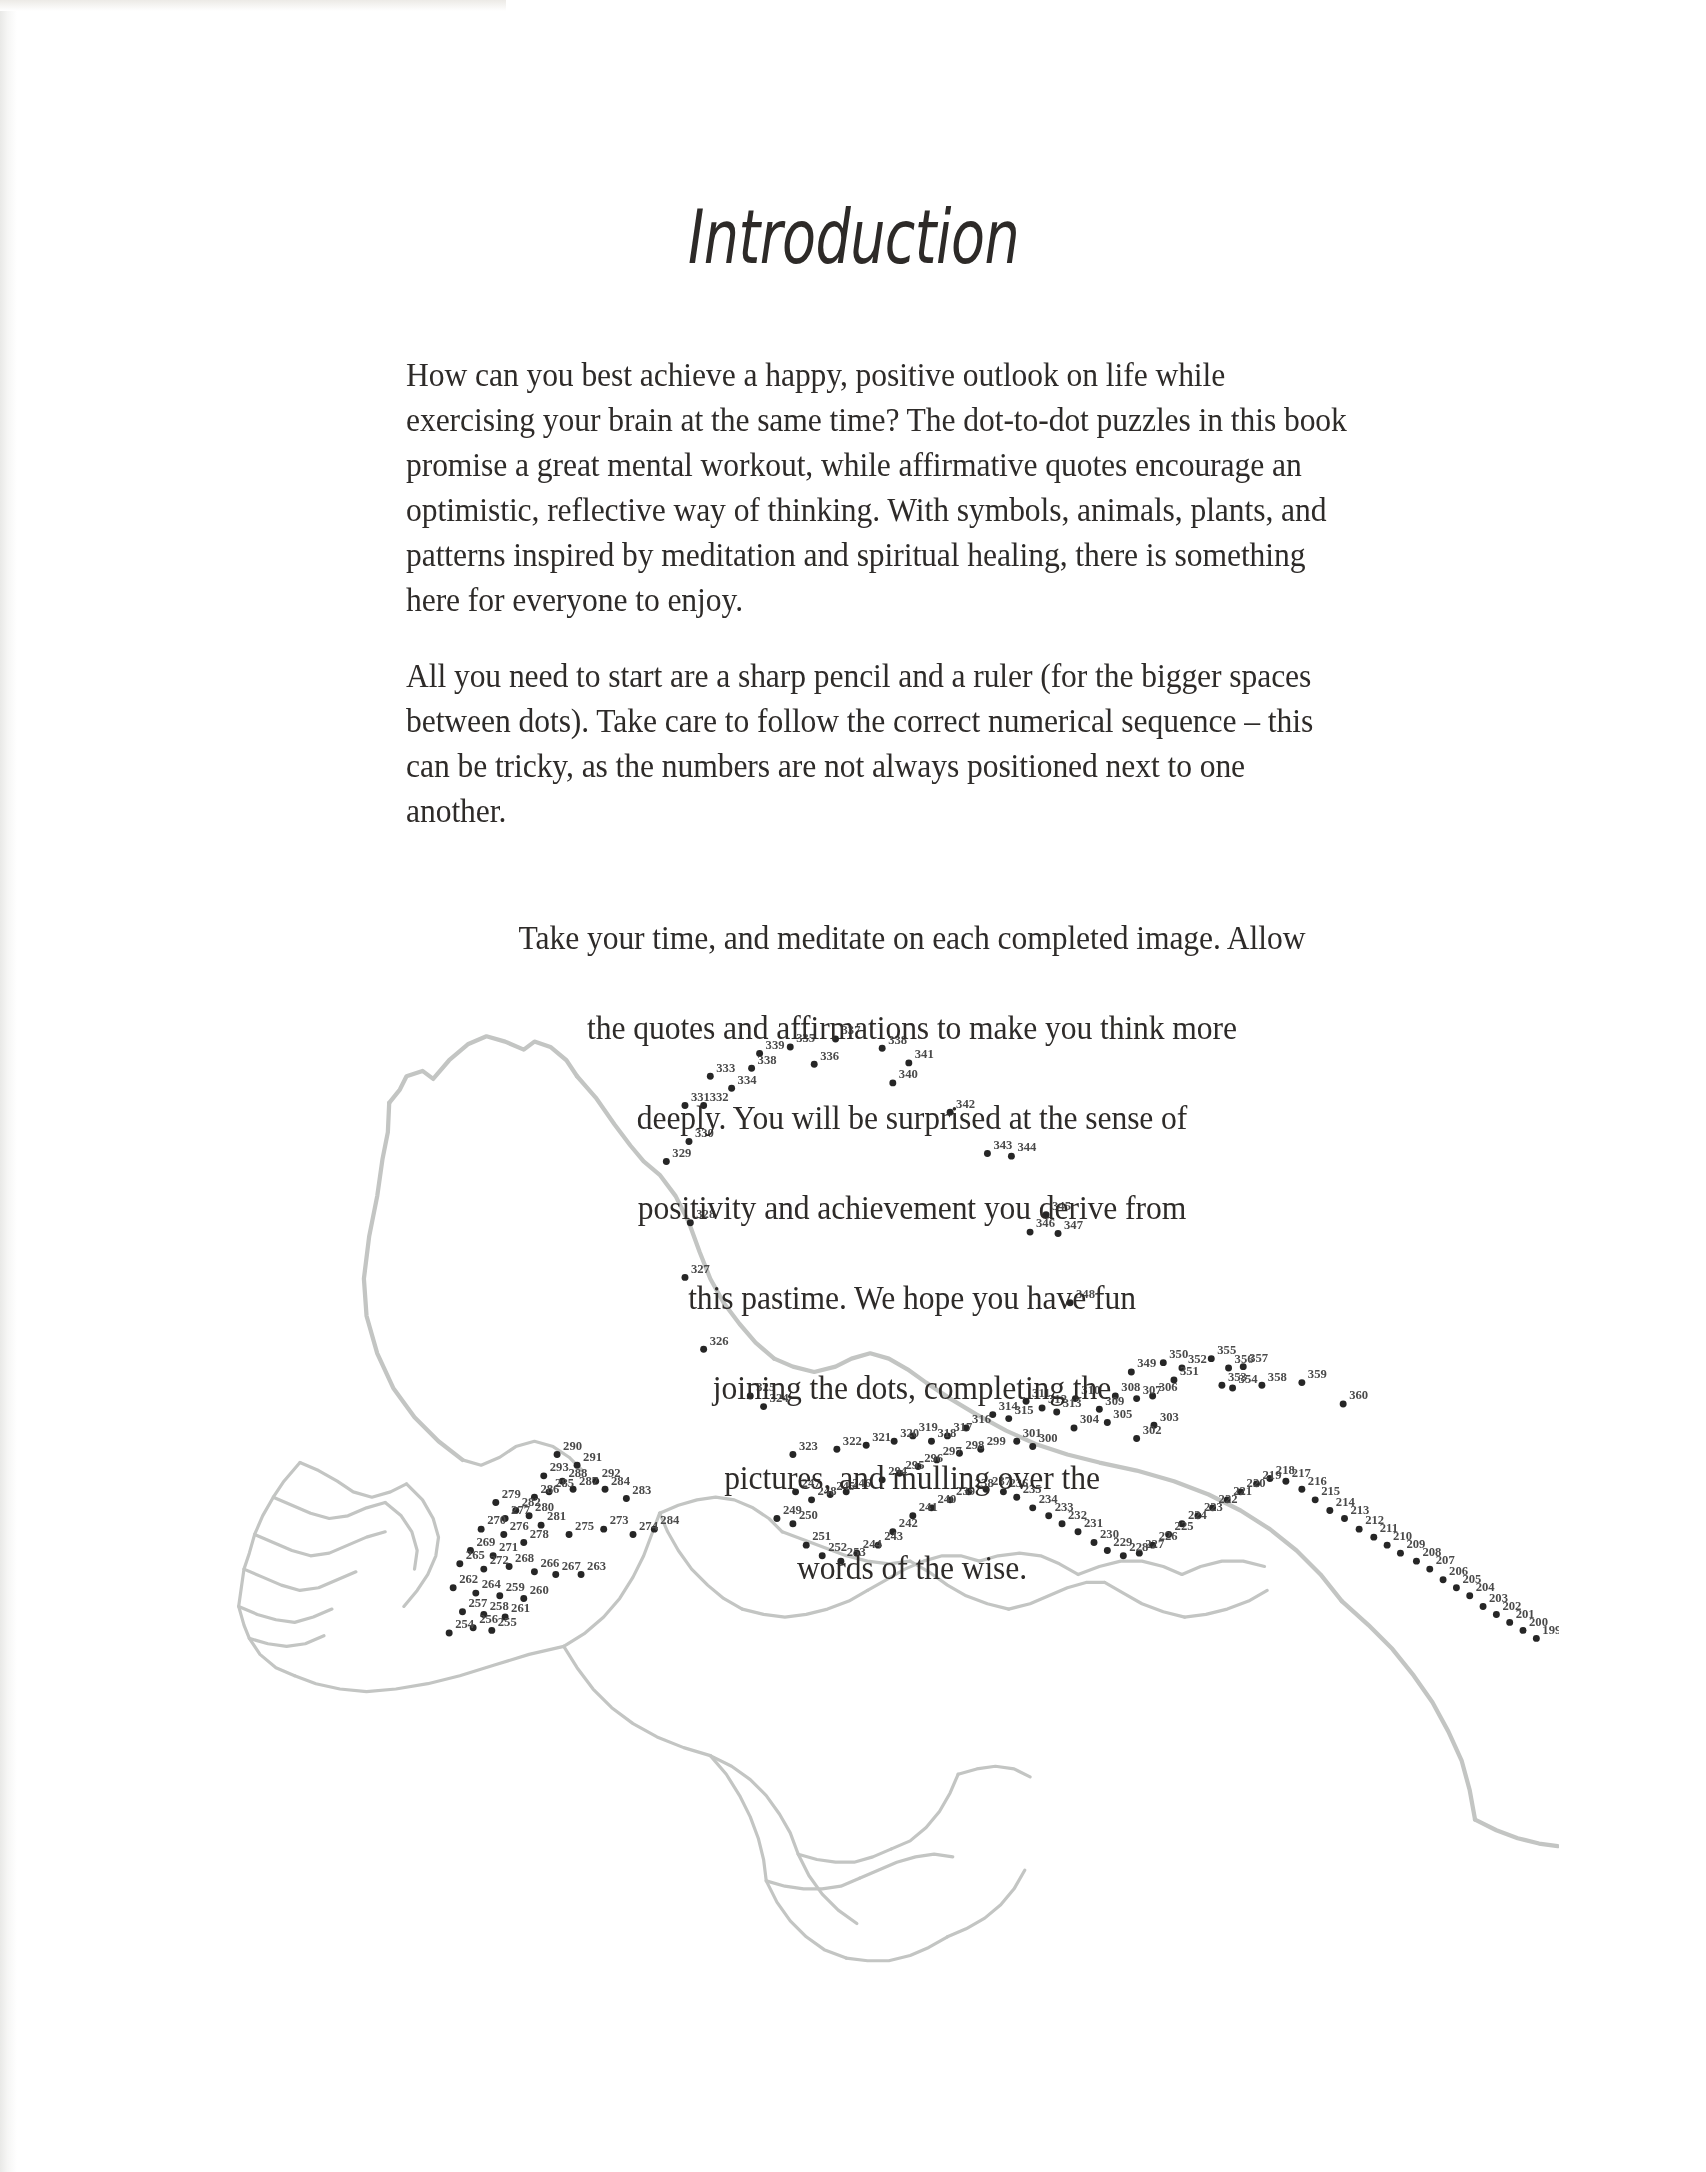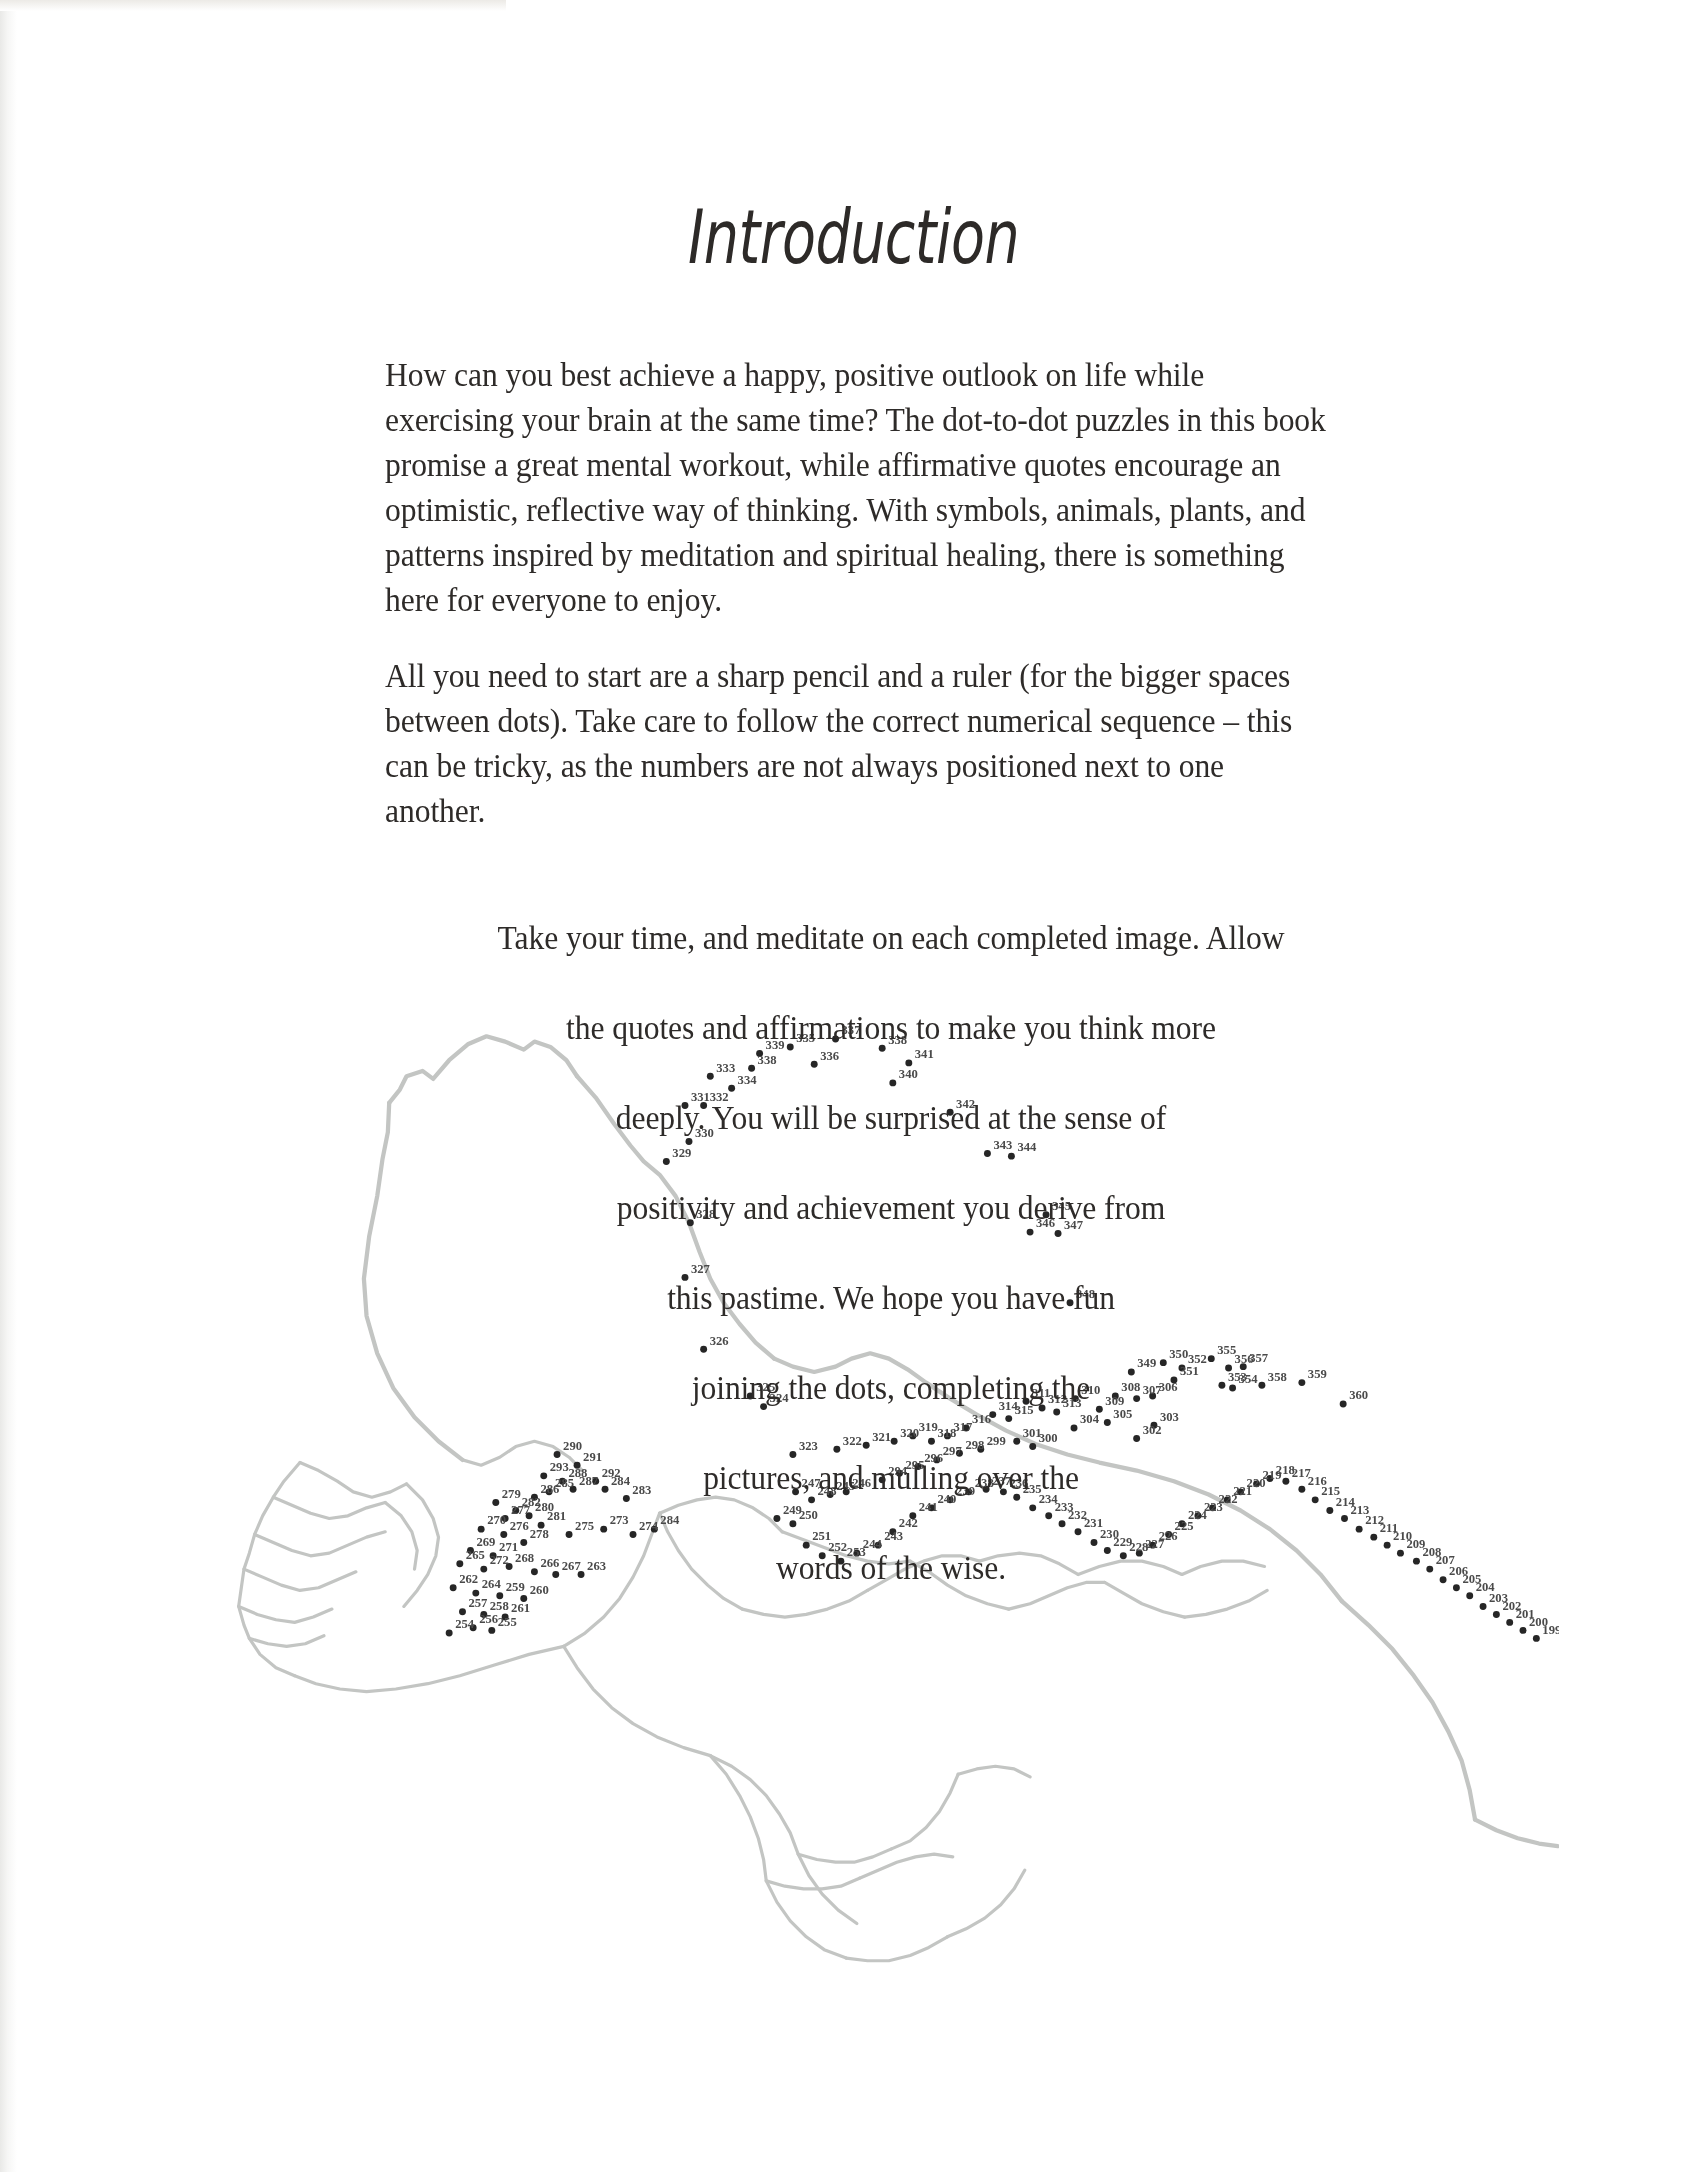--- a/index.html
+++ b/index.html
@@ -47,21 +47,21 @@
     font-style: italic;
     letter-spacing: -0.7px;
     transform: scaleX(0.74);
     transform-origin: 50% 50%;
     z-index: 6;
   }
 
   
   .text-column {
     position: absolute;
-    left: 385px;
+    left: 406px;
     top: 352px;
     width: 1012px;
     z-index: 5;
   }
   .para {
     font-size: 34px;
     line-height: 45px;
     letter-spacing: -0.1px;
     color: #2e2b29;
     transform: scaleX(0.93);

